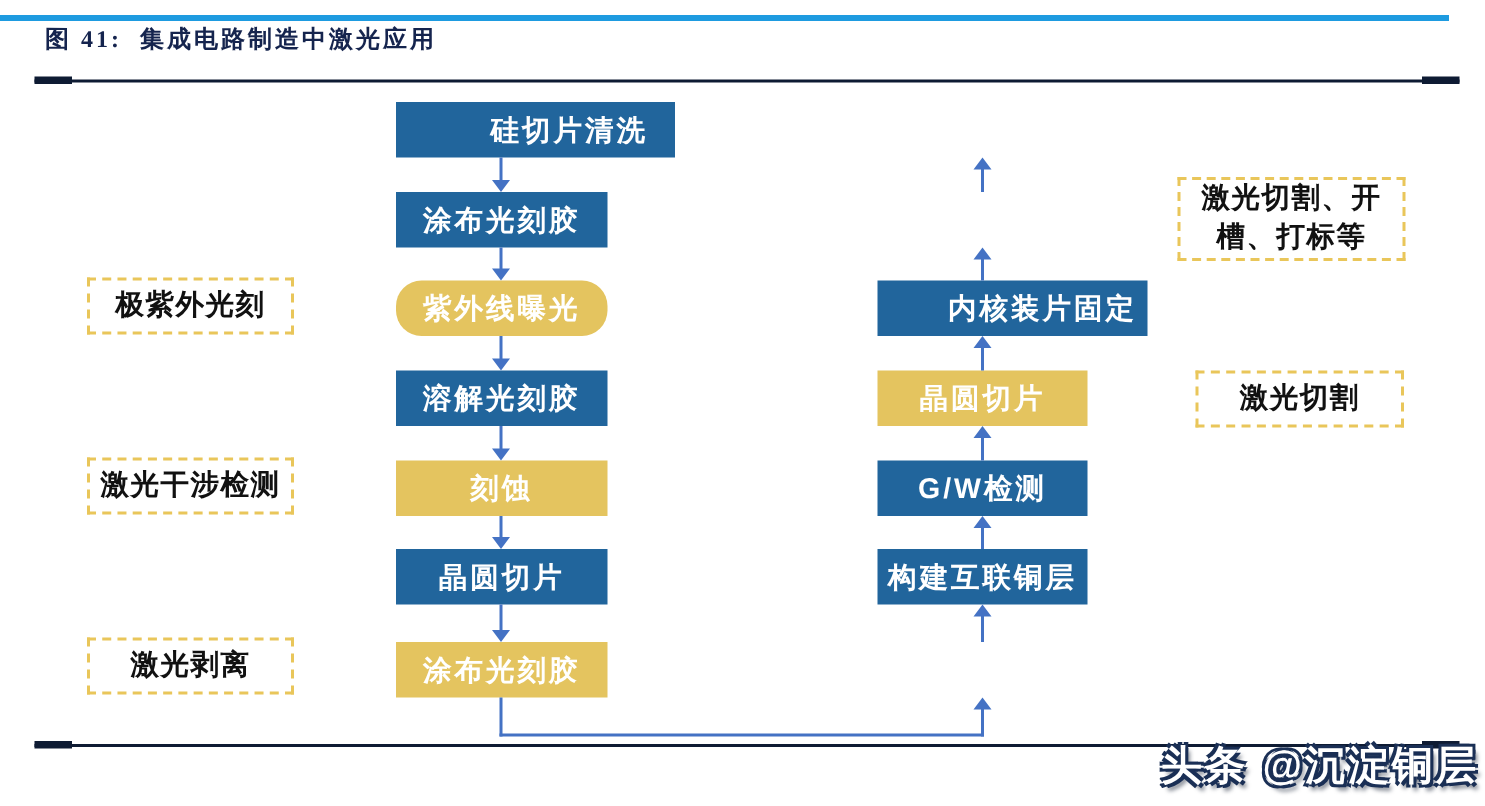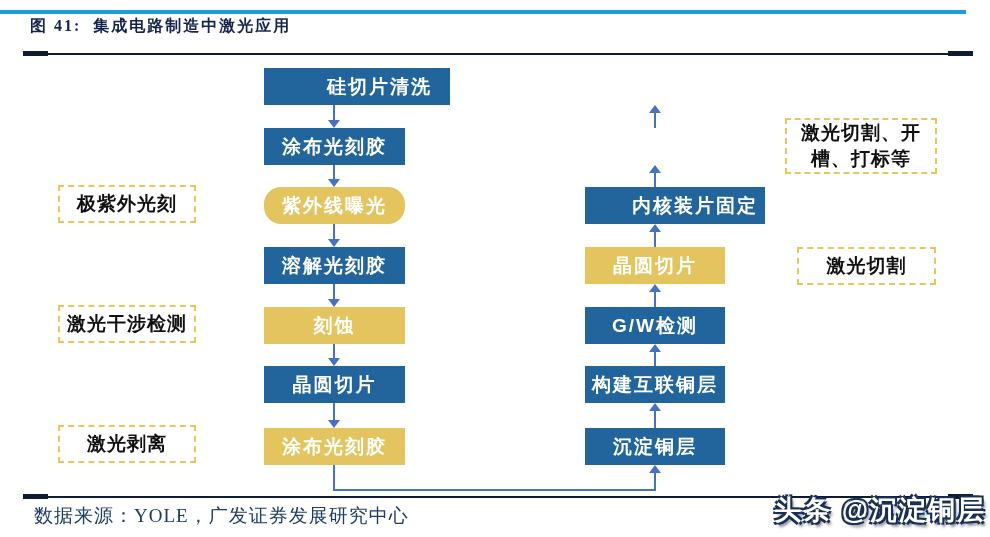--- a/index.html
+++ b/index.html
@@ -98,21 +98,20 @@
     </div>
   <div class="arr down" style="left:328px; top:403px; height:25px;">
       <span class="line"></span>
       <span class="head"></span>
     </div>
 
   <div class="box rcol blue" style="top:187px;padding-left:40px;">内核装片固定</div>
   <div class="box rcol yellow" style="top:247px;">晶圆切片</div>
   <div class="box rcol blue" style="top:307px;">G/W检测</div>
   <div class="box rcol blue" style="top:366px;">构建互联铜层</div>
-  <div class="box rcol blue" style="top:428px;">沉淀铜层</div>
 
   <div class="arr up" style="left:649px; top:105px; height:23px;">
       <span class="line"></span>
       <span class="head"></span>
     </div>
   <div class="arr up" style="left:649px; top:165px; height:22px;">
       <span class="line"></span>
       <span class="head"></span>
     </div>
   <div class="arr up" style="left:649px; top:224px; height:23px;">
@@ -143,16 +142,15 @@
   <div class="note" style="left:58px;  top:305px; width:138px; height:38px;">激光干涉检测</div>
   <div class="note" style="left:58px;  top:425px; width:138px; height:38px;">激光剥离</div>
   <div class="note" style="left:785px; top:118px; width:152px; height:56px;">激光切割、开
 槽、打标等</div>
   <div class="note" style="left:797px; top:247px; width:139px; height:38px;">激光切割</div>
 
   <div class="hline rule-thin" style="top:496px; left:23px; width:950px;"></div>
   <div class="hline rule-thick" style="top:494px; left:23px; width:25px;"></div>
   <div class="hline rule-thick" style="top:494px; left:948px; width:25px;"></div>
 
-  <div class="source">数据来源：YOLE，广发证券发展研究中心</div>
   <div class="watermark">头条 @沉淀铜层</div>
 
 </div>
 
 </body></html>

